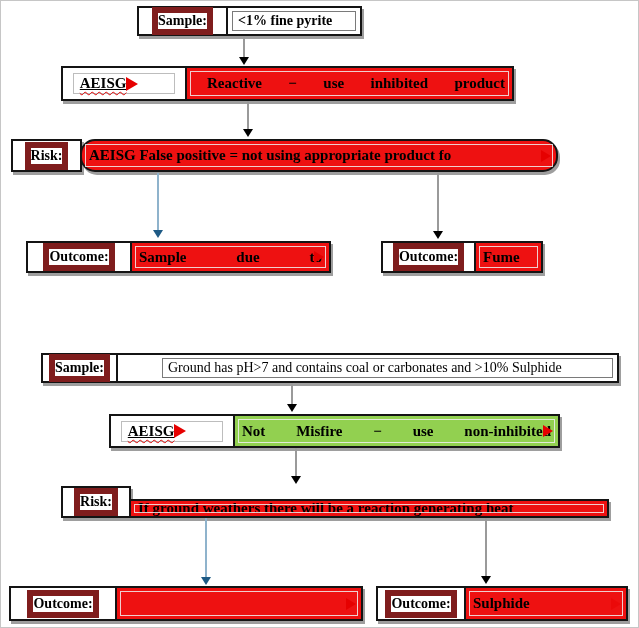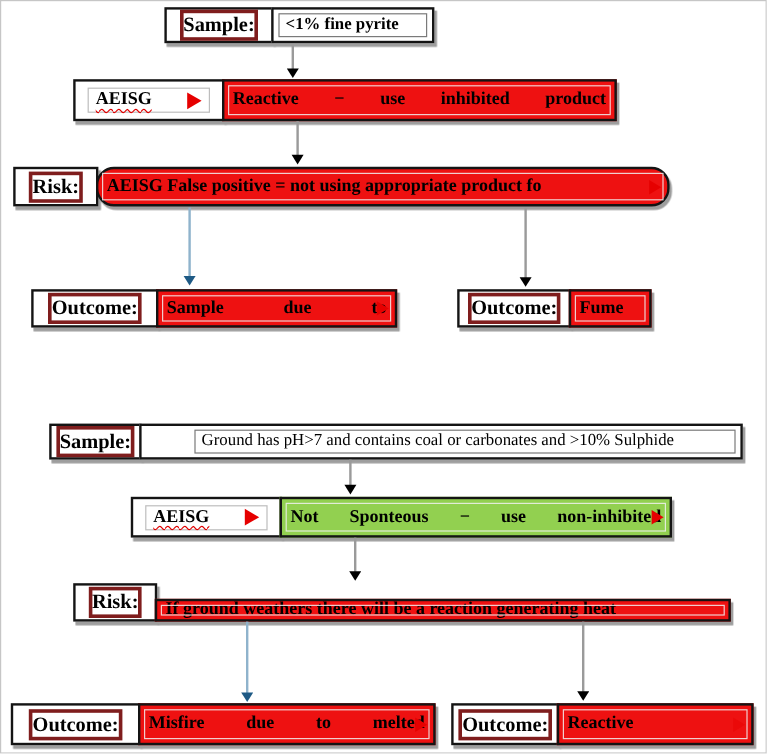--- a/index.html
+++ b/index.html
@@ -4,30 +4,30 @@
 <style>
   html,body{margin:0;padding:0;background:#f2f2f2;}
   body{font-family:"Liberation Serif","DejaVu Serif",serif;color:#000;}
   .canvas{position:relative;width:639px;height:628px;background:#fff;border:1px solid #c6c6c6;box-sizing:border-box;overflow:hidden;}
 
   
   .row{position:absolute;display:flex;filter:drop-shadow(2.5px 3px 0.5px rgba(125,125,125,0.75));}
   .cell{border:2px solid #141414;box-sizing:border-box;display:flex;align-items:center;position:relative;background:#fff;}
   .cell + .cell{margin-left:-2px;}
   .label-cell{justify-content:center;}
-  .ph{border:3px solid #7f1d1d;padding:0px 0;font-weight:bold;font-size:17px;white-space:nowrap;}
+  .ph{border:6px solid #7f1d1d;padding:0px 0;font-weight:bold;font-size:14px;white-space:nowrap;}
   .fill-red{background:#EE1111;}
   .fill-green{background:#92D050;}
   .inset-line::before{content:"";position:absolute;inset:3px;border:1px solid rgba(240,240,240,0.85);pointer-events:none;}
   .btext{font-weight:bold;font-size:15px;padding:0 7px;width:100%;box-sizing:border-box;display:block;white-space:nowrap;overflow:hidden;}
   .spread{text-align:justify;text-align-last:justify;}
   .inputbox{border:1px solid #7a7a7a;background:#fff;flex:1;margin:3px 4px;height:calc(100% - 8px);display:flex;align-items:center;padding:0 5px;font-size:14px;white-space:nowrap;overflow:hidden;}
 
   
-  .aeisg-ph{display:flex;align-items:center;justify-content:space-between;width:84%;border:1px solid #bdbdbd;padding:1px 6px;box-sizing:border-box;}
+  .aeisg-ph{display:flex;align-items:center;width:84%;border:1px solid #bdbdbd;padding:1px 6px;box-sizing:border-box;text-decoration:underline;}
   .aeisg-text{font-weight:bold;font-size:15px;text-decoration-line:underline;text-decoration-style:wavy;text-decoration-color:#e00000;text-decoration-thickness:1px;text-underline-offset:3px;}
   .tri-right{width:0;height:0;border-top:7px solid transparent;border-bottom:7px solid transparent;border-left:12px solid #E60000;}
 
   
   .overflow-arrow{position:absolute;right:5px;top:50%;transform:translateY(-50%);width:0;height:0;border-top:6px solid transparent;border-bottom:6px solid transparent;border-left:10px solid #E60000;}
   .faded{opacity:0.45;}
 
   
   .connector{position:absolute;width:2px;background:#9a9a9a;}
   .connector::after{content:"";position:absolute;bottom:-7px;left:50%;transform:translateX(-50%);width:0;height:0;border-left:5px solid transparent;border-right:5px solid transparent;border-top:8px solid #000;}
@@ -52,21 +52,21 @@
 
   <div class="connector" style="left:242px;top:36px;height:21px;"></div>
 
   <div class="row" style="left:60px;top:65px;width:453px;height:35px;">
     <div class="cell label-cell" style="width:126px;">
       <span class="aeisg-ph">
         <span class="aeisg-text">AEISG</span>
         <span class="tri-right"></span>
       </span>
     </div>
-    <div class="cell fill-red inset-line" style="flex:1;">
+    <div class="cell fill-red inset-line" style="flex:1;padding-left:13px;">
       <span class="btext spread">Reactive − use inhibited product</span>
     </div>
   </div>
 
   <div class="connector" style="left:246px;top:100px;height:29px;"></div>
 
   <div class="row" style="left:10px;top:138px;width:547px;height:33px;">
     <div class="cell label-cell" style="width:71px;">
       <span class="ph">Risk:</span>
     </div>
@@ -112,21 +112,21 @@
   <div class="connector" style="left:290px;top:382px;height:22px;"></div>
 
   <div class="row" style="left:108px;top:413px;width:451px;height:34px;">
     <div class="cell label-cell" style="width:126px;">
       <span class="aeisg-ph">
         <span class="aeisg-text">AEISG</span>
         <span class="tri-right"></span>
       </span>
     </div>
     <div class="cell fill-green inset-line" style="flex:1;">
-      <span class="btext spread">Not Sponteous − use non-inhibited</span>
+      <span class="btext spread">Not Misfire − use non-inhibited</span>
       <span class="overflow-arrow"></span>
     </div>
   </div>
 
   <div class="connector" style="left:294px;top:447px;height:29px;"></div>
 
   <div class="row" style="left:60px;top:485px;width:548px;height:32px;">
     <div class="cell label-cell" style="width:70px;">
       <span class="ph">Risk:</span>
     </div>
@@ -136,28 +136,27 @@
   </div>
 
   <div class="connector blue" style="left:204px;top:517px;height:60px;"></div>
   <div class="connector" style="left:484px;top:517px;height:59px;"></div>
 
   <div class="row" style="left:8px;top:585px;width:354px;height:35px;">
     <div class="cell label-cell" style="width:108px;">
       <span class="ph">Outcome:</span>
     </div>
     <div class="cell fill-red inset-line" style="flex:1;">
-      <span class="btext spread">Misfire due to melted</span>
       <span class="overflow-arrow"></span>
     </div>
   </div>
 
   <div class="row" style="left:375px;top:585px;width:252px;height:35px;">
     <div class="cell label-cell" style="width:90px;">
       <span class="ph">Outcome:</span>
     </div>
     <div class="cell fill-red inset-line" style="flex:1;">
-      <span class="btext">Reactive</span>
+      <span class="btext">Sulphide</span>
       <span class="overflow-arrow faded"></span>
     </div>
   </div>
 
 </div>
 
 </body></html>

